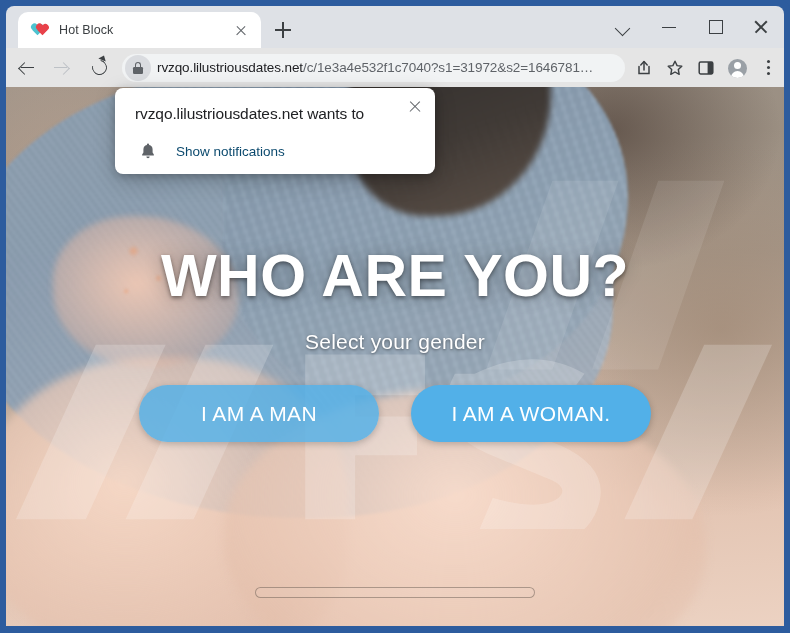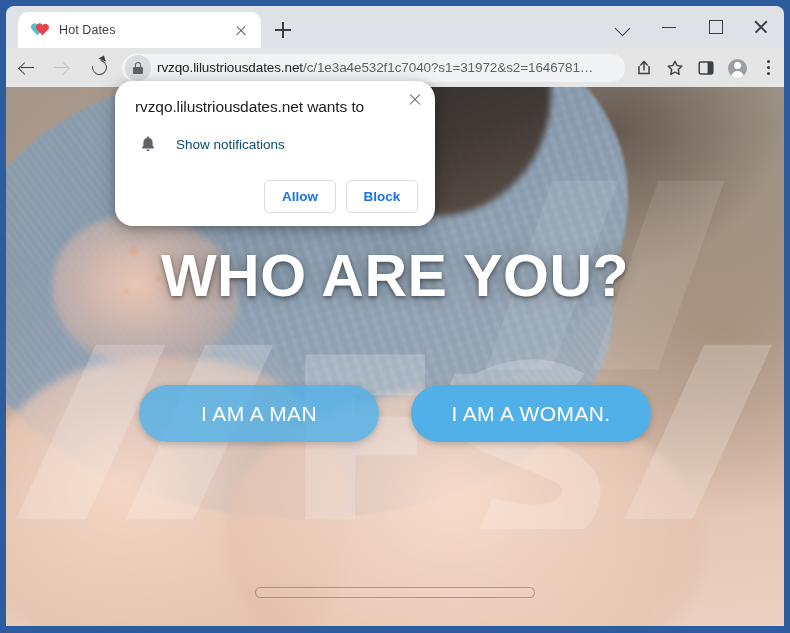--- a/index.html
+++ b/index.html
@@ -453,24 +453,24 @@
     transform: translateX(-50%);
     width: 280px; height: 11px;
     border: 1px solid rgba(90,80,72,.45);
     border-radius: 6px;
     background: rgba(255,255,255,.04);
   }
 
   
   .perm-dialog {
     position: absolute;
-    left: 115px; top: 81px;
+    left: 115px; top: 88px;
     width: 320px;
     background: #ffffff;
-    border-radius: 18px;
+    border-radius: 8px;
     box-shadow: 0 2px 8px rgba(0,0,0,.22), 0 6px 22px rgba(0,0,0,.20);
     padding: 16px 17px 13px 20px;
     z-index: 40;
   }
   .perm-close {
     position: absolute;
     right: 8px; top: 7px;
     width: 24px; height: 24px;
     cursor: pointer;
   }
@@ -529,21 +529,21 @@
 
 <div class="window-frame">
 
   <div class="tabstrip">
 
     <div class="tab">
       <span class="tab-favicon">
         <span class="heart teal"></span>
         <span class="heart red"></span>
       </span>
-      <span class="tab-title">Hot Dates</span>
+      <span class="tab-title">Hot Block</span>
       <span class="tab-close"></span>
     </div>
 
     <div class="new-tab"></div>
 
     <div class="win-controls">
       <div class="win-btn wc-chevron"></div>
       <div class="win-btn wc-min"></div>
       <div class="win-btn wc-max"></div>
       <div class="win-btn wc-close"></div>
@@ -630,20 +630,21 @@
           <path d="M470 40 q60 -30 110 0 l-26 36 q-40 -22 -70 -6 q-12 8 2 16 l70 28 q56 26 34 72 q-24 48 -120 26 l18 -44 q48 14 66 0 q10 -10 -6 -18 l-66 -28 q-60 -28 -32 -82z"></path>
           <polygon points="620,190 700,10 768,10 688,190"></polygon>
         </g>
       </svg>
     </div>
 
     <div class="site-logo">ns</div>
 
     <div class="hero">
       <div class="hero-title">WHO ARE YOU?</div>
+      <div class="hero-sub">Select your gender</div>
 
       <div class="choices">
         <button class="choice-btn man">I AM A MAN</button>
         <button class="choice-btn woman">I AM A WOMAN.</button>
       </div>
 
       <div class="bottom-bar"></div>
     </div>
   </div>
 
@@ -655,19 +656,15 @@
     <div class="perm-row">
       <span class="bell">
         <svg width="20" height="20" viewBox="0 0 20 20" fill="#5f6368">
           <path d="M10 2.4a1.1 1.1 0 0 1 1.1 1.1v.5a4.6 4.6 0 0 1 3.5 4.45v3.1l1.25 1.9v.95H4.15v-.95L5.4 11.55V8.45A4.6 4.6 0 0 1 8.9 4v-.5A1.1 1.1 0 0 1 10 2.4z"></path>
           <path d="M8.35 15.6h3.3a1.65 1.65 0 0 1-3.3 0z"></path>
         </svg>
       </span>
       <span class="perm-item-label">Show notifications</span>
     </div>
 
-    <div class="perm-actions">
-      <button class="perm-btn">Allow</button>
-      <button class="perm-btn">Block</button>
-    </div>
   </div>
 
 </div>
 
 </body></html>

